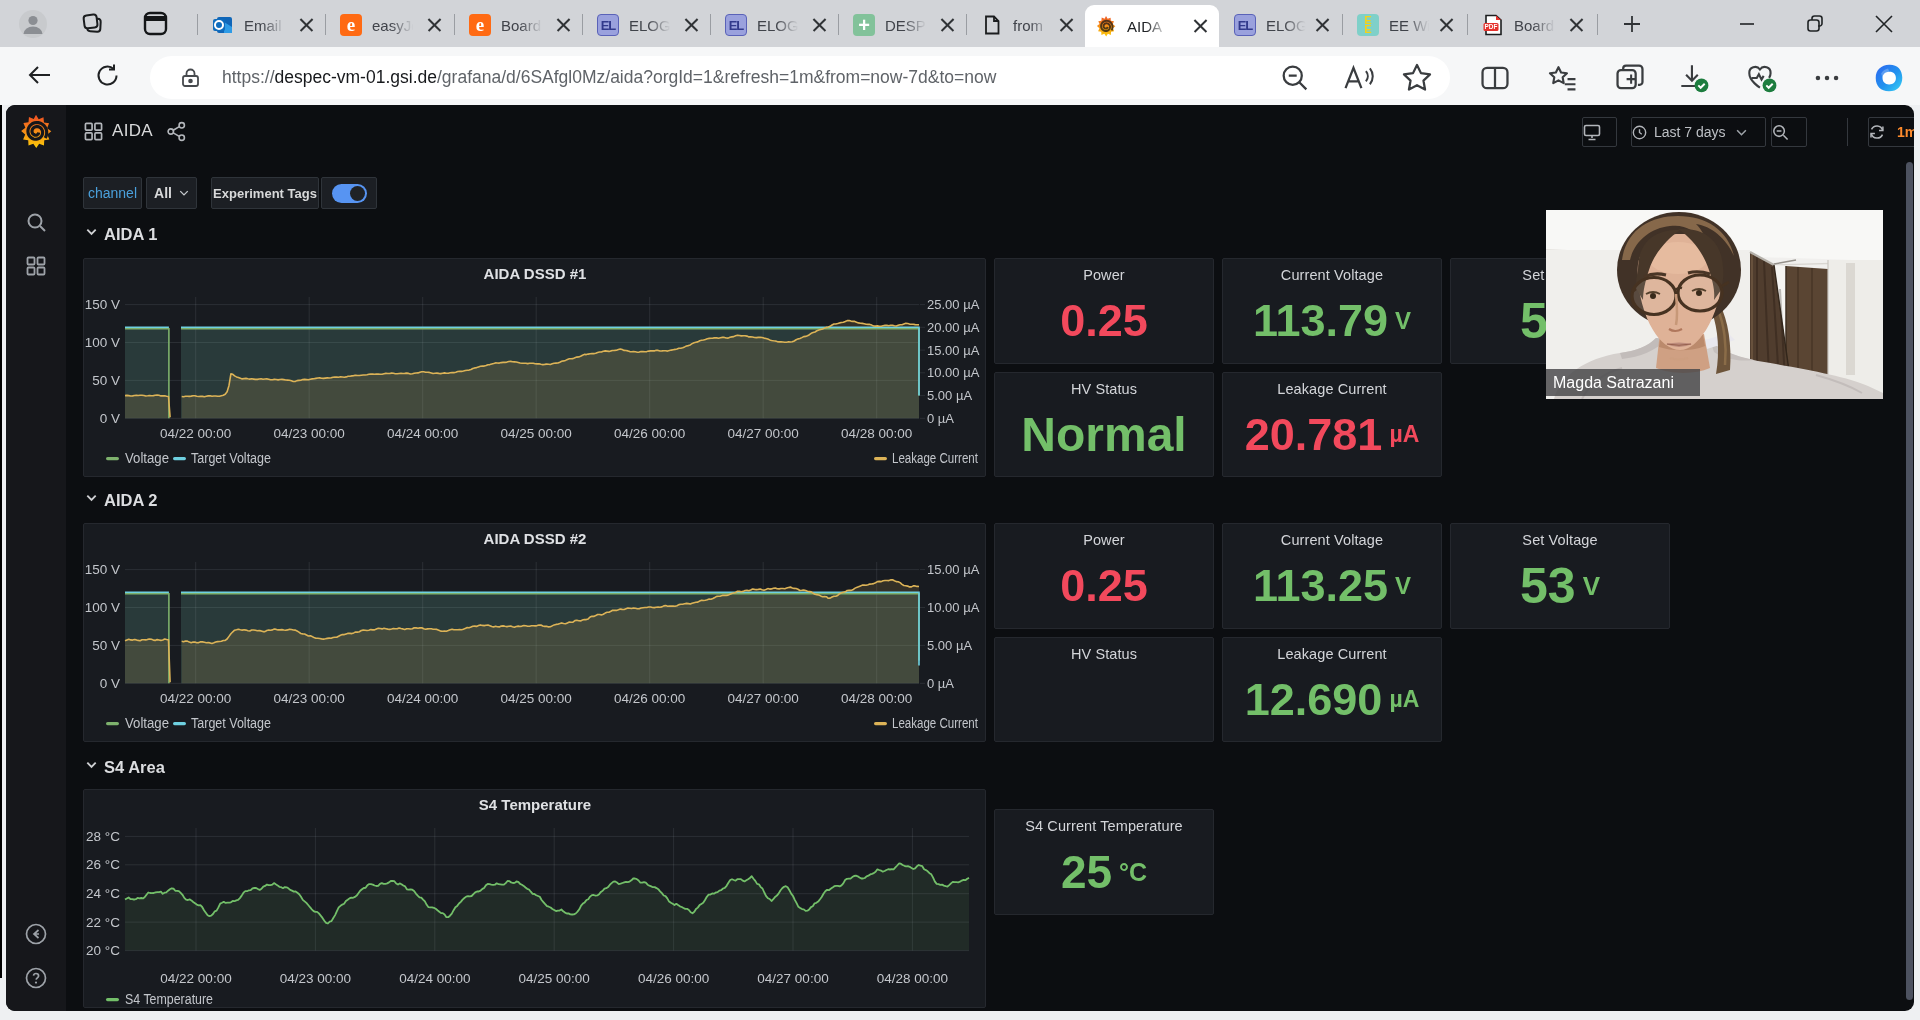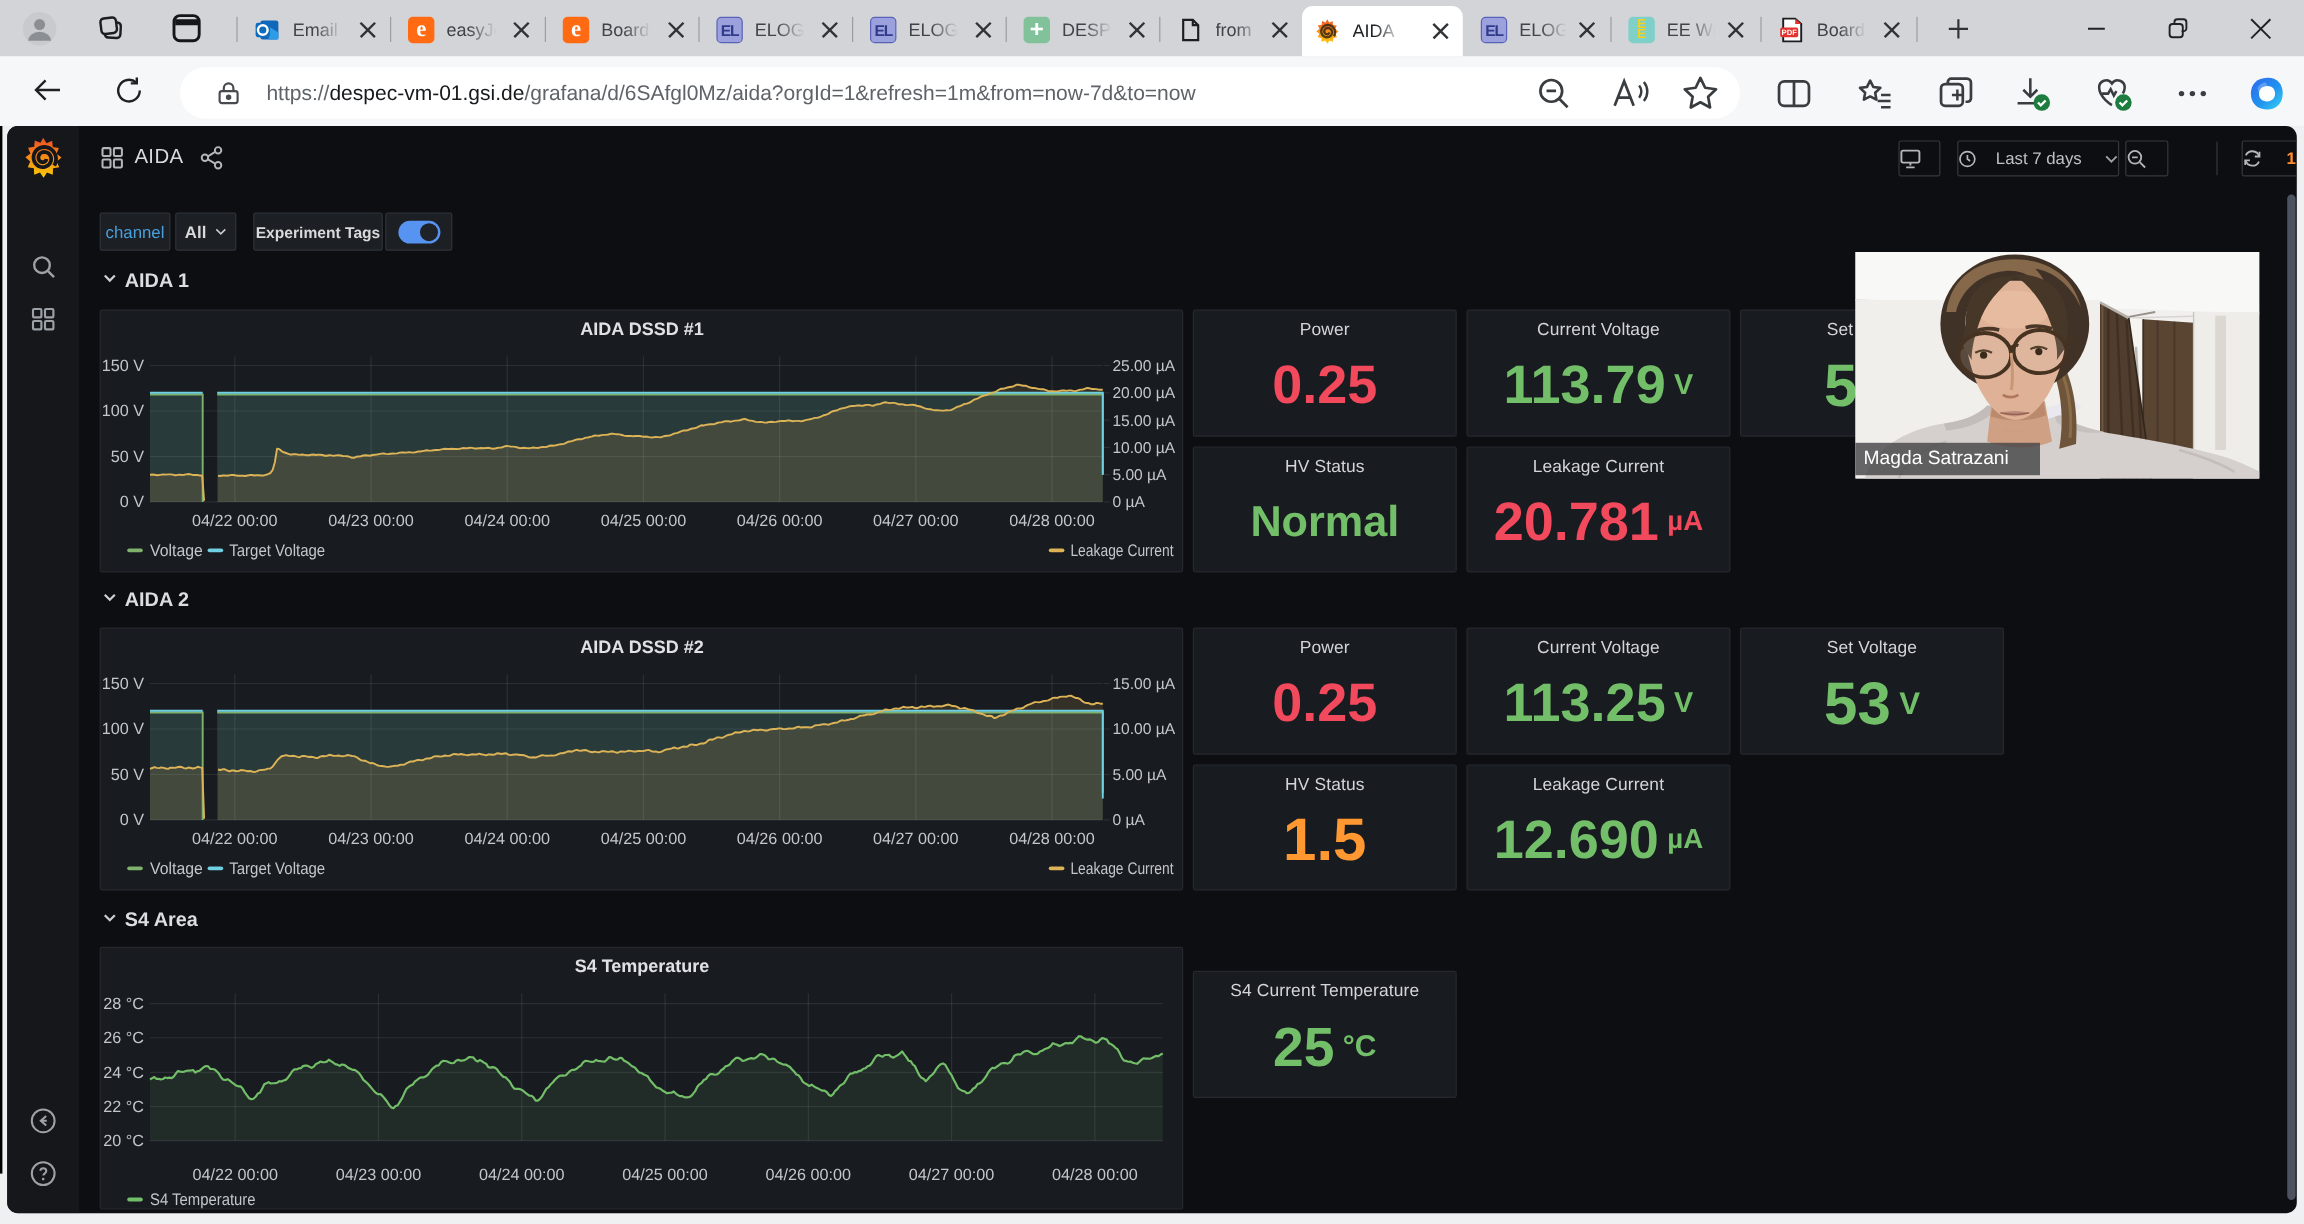--- a/index.html
+++ b/index.html
@@ -18,21 +18,21 @@
 #urlpill{position:absolute;left:150px;top:56px;width:1300px;height:43px;background:#fff;border-radius:22px;display:flex;align-items:center}
 #urltxt{font-size:17.5px;color:#5f6368;margin-left:72px;white-space:nowrap}
 #urltxt b{color:#17191c;font-weight:normal}
 .cicon{position:absolute;top:61px;width:34px;height:34px}
 
 #content{position:absolute;left:6px;top:105px;width:1908px;height:906px;background:#0c0e11;border-radius:9px;overflow:hidden}
 #ltrim{position:absolute;left:0;top:105px;width:2px;height:873px;background:#000}
 #sidebar{position:absolute;left:0;top:0;width:60px;height:906px;background:#16171b}
 .sicon{position:absolute;left:18px;color:#9da2a8}
 #dashtitle{position:absolute;left:106px;top:16px;font-size:17px;color:#d8d9da;letter-spacing:.3px}
-.navbtn{position:absolute;top:12px;height:30px;border:1px solid #34383e;border-radius:2px;color:#c7c9cd;font-size:14px;display:flex;align-items:center;justify-content:space-between}
+.navbtn{position:absolute;top:12px;height:30px;border:1px solid #34383e;border-radius:2px;color:#c7c9cd;font-size:14px;display:flex;align-items:center;justify-content:flex-start}
 
 .varbox{position:absolute;top:72px;height:32px;white-space:nowrap;background:#1c1f24;border:1px solid #2f343a;border-radius:2px;display:flex;align-items:center;justify-content:center;font-size:14px;color:#d8d9da}
 
 .sect{position:absolute;color:#dcdde0;font-size:16.5px;font-weight:bold;display:flex;align-items:flex-start}
 .sect svg{margin-right:6px}
 
 .panel{position:absolute;background:#181b20;border:1px solid #25282e;border-radius:2px}
 .ptitle{text-align:center;font-size:14.5px;font-weight:normal;color:#d3d5d9;margin-top:8px;letter-spacing:.1px}
 .statv{position:absolute;left:0;right:0;top:20px;bottom:0;display:flex;align-items:center;justify-content:center;font-weight:bold}
 .statv .u{margin-left:7px}
@@ -417,21 +417,21 @@
   <div class="panel" style="left:1444px;top:153px;width:220px;height:106px">
     <div class="ptitle">Set Voltage</div>
     <div class="statv green">
         <span style="font-size:50px">53</span>
         <span class="u" style="font-size:26px">V</span>
       </div>
   </div>
   <div class="panel" style="left:988px;top:267px;width:220px;height:105px">
     <div class="ptitle">HV Status</div>
     <div class="statv green">
-        <span style="font-size:36px">Normal</span>
+        <span style="font-size:48px">Normal</span>
       </div>
   </div>
   <div class="panel" style="left:1216px;top:267px;width:220px;height:105px">
     <div class="ptitle">Leakage Current</div>
     <div class="statv red">
         <span style="font-size:45px">20.781</span>
         <span class="u" style="font-size:23px">µA</span>
       </div>
   </div>
 
@@ -503,23 +503,20 @@
   </div>
   <div class="panel" style="left:1444px;top:418px;width:220px;height:106px">
     <div class="ptitle">Set Voltage</div>
     <div class="statv green">
         <span style="font-size:50px">53</span>
         <span class="u" style="font-size:26px">V</span>
       </div>
   </div>
   <div class="panel" style="left:988px;top:532px;width:220px;height:105px">
     <div class="ptitle">HV Status</div>
-    <div class="statv orange">
-        <span style="font-size:50px">1.5</span>
-      </div>
   </div>
   <div class="panel" style="left:1216px;top:532px;width:220px;height:105px">
     <div class="ptitle">Leakage Current</div>
     <div class="statv green">
         <span style="font-size:45px">12.690</span>
         <span class="u" style="font-size:23px">µA</span>
       </div>
   </div>
 
   <div class="panel" style="left:77px;top:684px;width:903px;height:219px">

